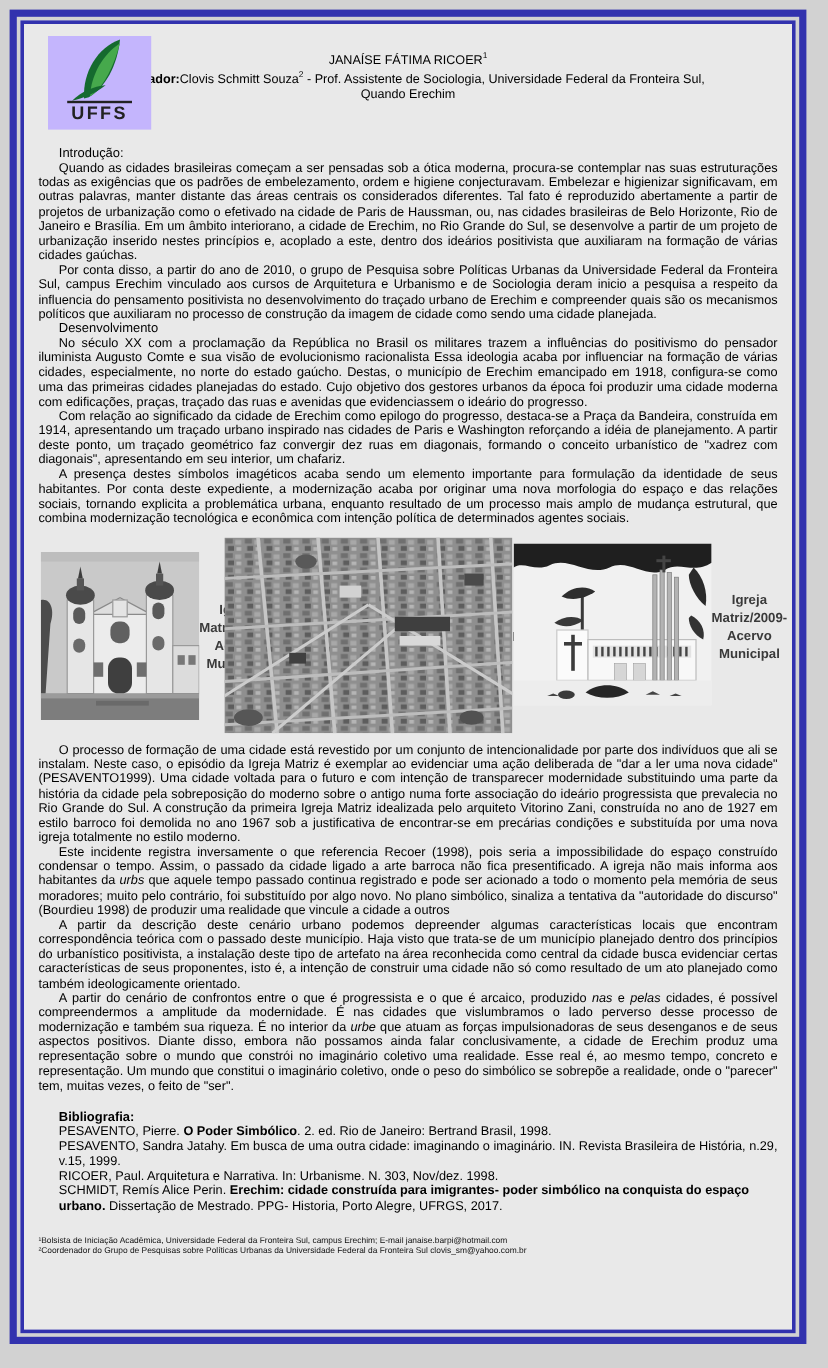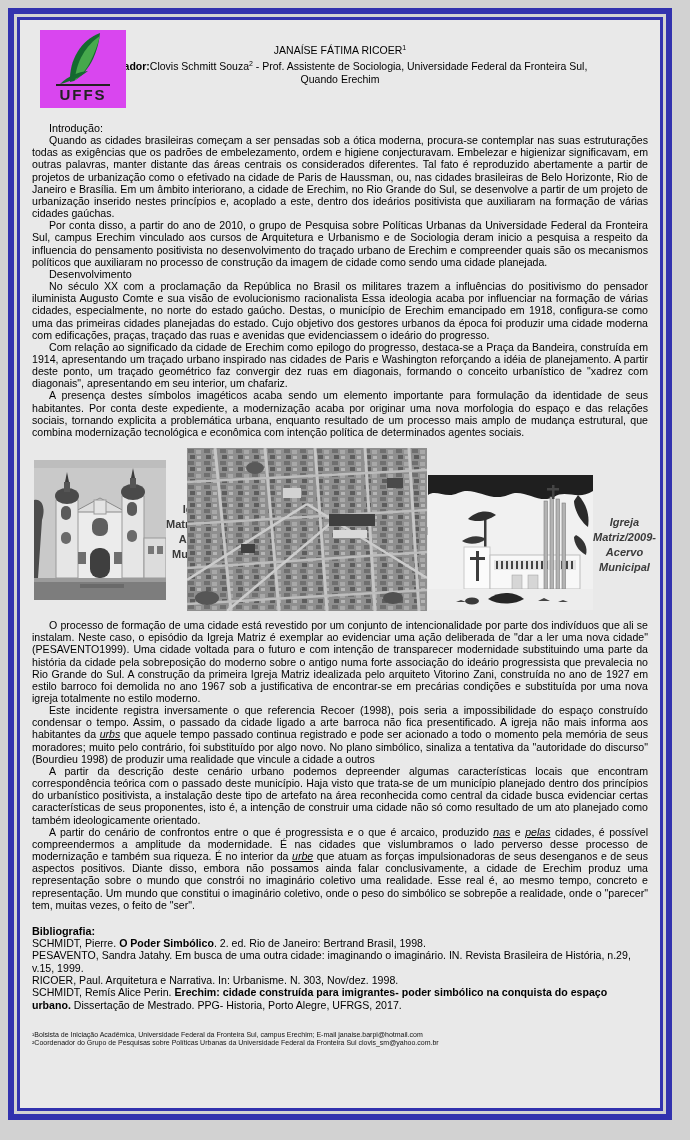--- a/index.html
+++ b/index.html
@@ -15,52 +15,52 @@
     border:6px solid #3232ae;background:#d2d2d2;box-sizing:border-box;
   }
   .frame-inner{
     position:absolute;left:3px;top:3px;right:3px;bottom:3px;
     border:3px solid #3232ae;background:#e9e9e9;box-sizing:border-box;
     padding:4px 12px 4px 12px;overflow:hidden;
   }
   
   .header{position:relative;min-height:92px;}
   .logo{
-    position:absolute;left:8px;top:6px;width:86px;height:78px;background:#d946ef;
+    position:absolute;left:8px;top:6px;width:86px;height:78px;background:#c4b5fd;
     display:flex;flex-direction:column;align-items:center;justify-content:flex-start;
   }
   .logo-text{font-weight:bold;font-size:15px;letter-spacing:2px;color:#222;margin-top:-2px;border-top:2px solid #222;padding:0 3px;}
   .head-text{ text-align:center;padding-top:8px;font-size:11px;line-height:13px;}
   .title{font-size:11px;color:#111;}
   .author{margin-top:12px;font-size:10.5px;}
   .advisor{margin-top:3px;font-size:10.5px;line-height:13px;}
   sup{font-size:7px;vertical-align:super;line-height:0;}
   
   .bodytext{font-size:10.6px;line-height:12.15px;text-align:justify;margin-top:6px;}
   .bodytext p{margin:0;text-indent:17px;}
   .sec-h{font-weight:normal;text-indent:0;font-size:10.8px;}
-  .i{font-style:italic;text-decoration:underline;}
+  .i{font-style:italic;}
   .b{font-weight:bold;}
   
   .figrow{display:flex;justify-content:space-between;align-items:flex-start;margin-top:10px;padding:0 2px;}
   .fig{display:flex;flex-direction:row;align-items:center;}
   .fig1{width:152px;margin-top:12px;}
   .fig2{width:240px;margin-top:0px;justify-content:space-between;}
-  .fig3{width:218px;margin-top:27px;font-style:italic;}
+  .fig3{width:218px;margin-top:5px;}
   .figcap{
     margin-top:4px;font-weight:bold;color:#3a3a3a;font-size:11px;line-height:15px;text-align:center;
   }
   .fig1 .figcap{width:140px;}
   .fig2 .figcap{width:200px;}
   .fig3 .figcap{width:218px;}
   svg{display:block;}
   
   .discussion{margin-top:8px;}
   
-  .biblio{margin-top:14px;font-size:10.6px;line-height:12.3px;text-align:left;}
+  .biblio{margin-top:14px;font-size:10.6px;line-height:12.3px;text-align:left;margin-left:17px;}
   .biblio p{margin:0;}
   .biblio-h{font-weight:bold;font-size:10.8px;}
   
   .footnotes{margin-top:20px;font-size:7px;line-height:8.6px;color:#111;}
   .footnotes div{white-space:nowrap;overflow:hidden;}
 </style>
 </head>
 <body>
 
 <div class="frame">
@@ -252,21 +252,21 @@
 
     <div class="bodytext discussion">
       <p><span>O processo de formação de uma cidade está revestido por um conjunto de intencionalidade por parte dos indivíduos que ali se instalam. Neste caso, o episódio da Igreja Matriz é exemplar ao evidenciar uma ação deliberada de "dar a ler uma nova cidade" (PESAVENTO1999). Uma cidade voltada para o futuro e com intenção de transparecer modernidade substituindo uma parte da história da cidade pela sobreposição do moderno sobre o antigo numa forte associação do ideário progressista que prevalecia no Rio Grande do Sul. A construção da primeira Igreja Matriz idealizada pelo arquiteto Vitorino Zani, construída no ano de 1927 em estilo barroco foi demolida no ano 1967 sob a justificativa de encontrar-se em precárias condições e substituída por uma nova igreja totalmente no estilo moderno.</span></p>
       <p><span>Este incidente registra inversamente o que referencia Recoer (1998), pois seria a impossibilidade do espaço construído condensar o tempo. Assim, o passado da cidade ligado a arte barroca não fica presentificado.  A igreja não mais informa aos habitantes da </span><span class="i">urbs</span><span> que aquele tempo passado continua registrado e pode ser acionado a todo o momento pela memória de seus moradores; muito pelo contrário, foi substituído por algo novo. No plano simbólico, sinaliza a tentativa da "autoridade do discurso" (Bourdieu 1998) de produzir uma realidade que vincule a cidade a outros</span></p>
       <p><span>A partir da descrição deste cenário urbano podemos depreender algumas características locais que encontram correspondência teórica com o passado deste município. Haja visto que trata-se de um município planejado dentro dos princípios do urbanístico positivista, a instalação deste tipo de artefato na área  reconhecida como central da cidade busca evidenciar certas características de seus proponentes, isto é, a intenção de construir uma cidade não só como resultado de um ato planejado como também ideologicamente orientado.</span></p>
       <p><span>A partir do cenário de confrontos entre o que é progressista e o que é arcaico, produzido </span><span class="i">nas</span><span> e </span><span class="i">pelas</span><span> cidades, é possível compreendermos a amplitude da modernidade. É nas cidades que vislumbramos o lado perverso desse processo de modernização e também sua riqueza. É no interior da </span><span class="i">urbe</span><span> que atuam as forças impulsionadoras de seus desenganos e de seus aspectos positivos. Diante disso, embora não possamos ainda falar conclusivamente, a cidade de Erechim produz uma representação sobre o mundo que constrói no imaginário coletivo uma realidade. Esse real é, ao mesmo tempo, concreto e representação. Um mundo que constitui o imaginário coletivo, onde o peso do simbólico se sobrepõe a realidade, onde o "parecer" tem, muitas vezes, o feito de "ser".</span></p>
     </div>
 
     <div class="biblio">
       <p class="biblio-h">Bibliografia:</p>
-      <p><span>SCHMIDT, Pierre. </span><span class="b">O Poder Simbólico</span><span>. 2. ed. Rio de Janeiro: Bertrand Brasil, 1998.</span></p>
+      <p><span>PESAVENTO, Pierre. </span><span class="b">O Poder Simbólico</span><span>. 2. ed. Rio de Janeiro: Bertrand Brasil, 1998.</span></p>
       <p><span>PESAVENTO,  Sandra Jatahy. Em busca de uma outra cidade:  imaginando o imaginário. IN. Revista Brasileira de História, n.29, v.15, 1999.</span></p>
       <p><span>RICOER, Paul. Arquitetura e Narrativa. In: Urbanisme. N. 303, Nov/dez. 1998.</span></p>
       <p><span>SCHMIDT, Remís Alice Perin. </span><span class="b">Erechim: cidade construída para imigrantes- poder simbólico na conquista do espaço urbano.</span><span> Dissertação de Mestrado. PPG- Historia, Porto Alegre, UFRGS, 2017.</span></p>
     </div>
 
     <div class="footnotes">
       <div>¹Bolsista de Iniciação Acadêmica, Universidade Federal da Fronteira Sul, campus Erechim; E-mail janaise.barpi@hotmail.com</div>
       <div>²Coordenador do Grupo de Pesquisas sobre Políticas Urbanas da Universidade Federal da Fronteira Sul  clovis_sm@yahoo.com.br</div>
     </div>
 

